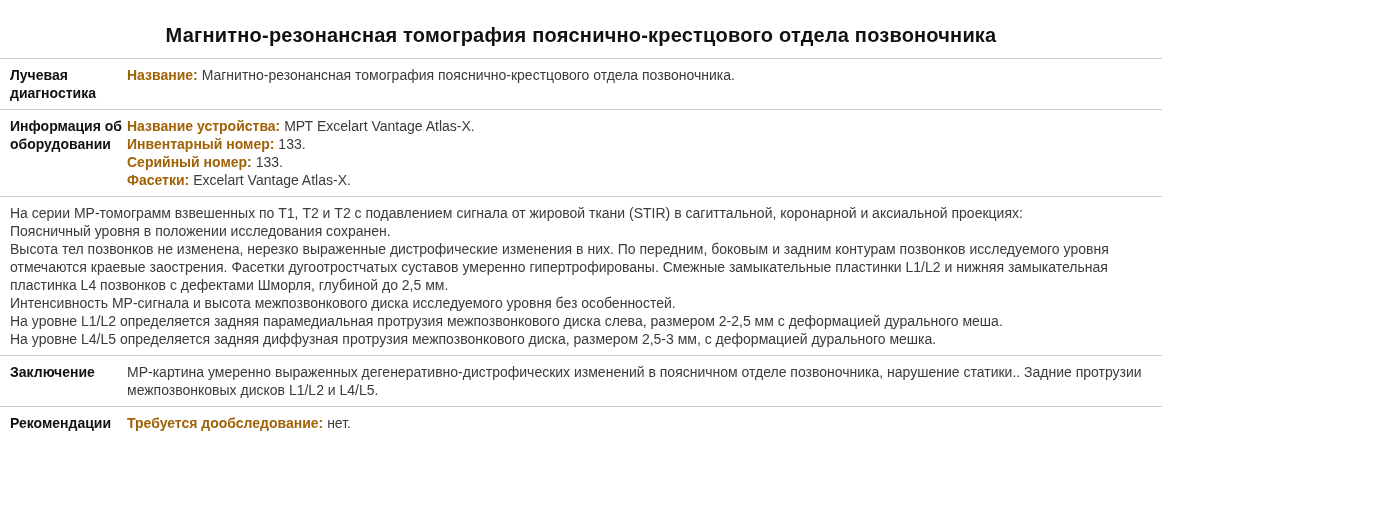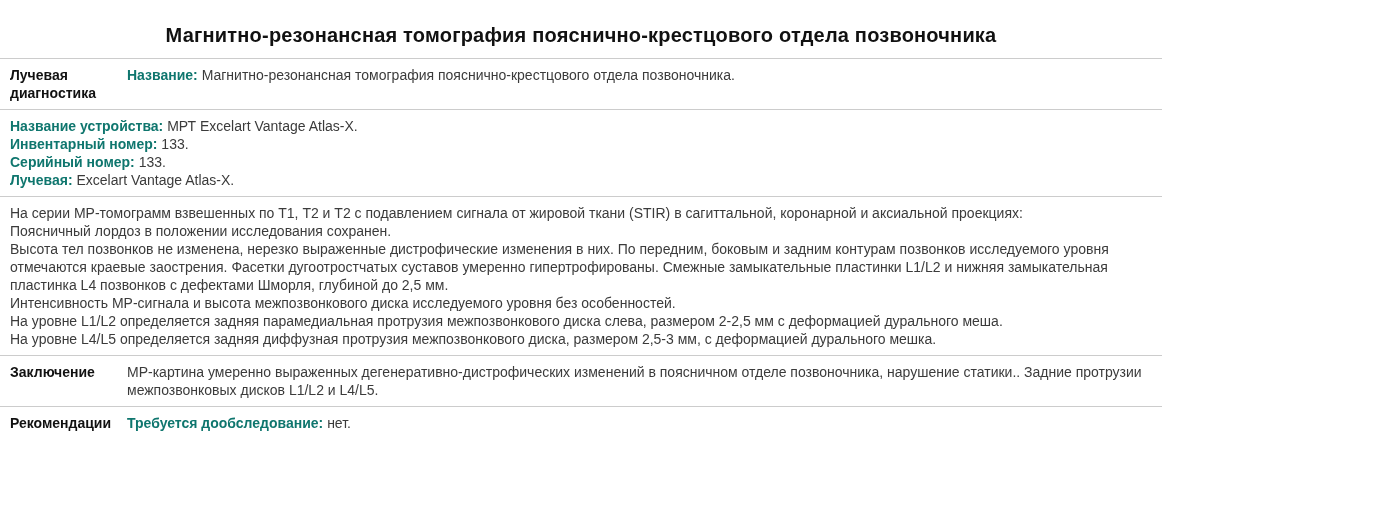--- a/index.html
+++ b/index.html
@@ -45,47 +45,48 @@
     font-size: 14px;
     line-height: 18px;
     color: #3b3b3b;
     padding-right: 8px;
   }
   .line {
     min-height: 18px;
   }
   .key {
     font-weight: bold;
-    color: #0f766e;
+    color: #a16207;
   }
 </style>
 </head>
 <body>
 
 <div class="report">
   <h1 class="report-title">Магнитно-резонансная томография пояснично-крестцового отдела позвоночника</h1>
   <div class="report-table">
       <div class="row">
         <div class="cell label">Лучевая диагностика</div>
         <div class="cell content">
           <div class="line"><span class="key">Название:</span> <span class="val">Магнитно-резонансная томография пояснично-крестцового отдела позвоночника.</span></div>
         </div>
       </div>
       <div class="row">
+        <div class="cell label">Информация об оборудовании</div>
         <div class="cell content">
           <div class="line"><span class="key">Название устройства:</span> <span class="val">МРТ Excelart Vantage Atlas-X.</span></div>
           <div class="line"><span class="key">Инвентарный номер:</span> <span class="val">133.</span></div>
           <div class="line"><span class="key">Серийный номер:</span> <span class="val">133.</span></div>
-          <div class="line"><span class="key">Лучевая:</span> <span class="val">Excelart Vantage Atlas-X.</span></div>
+          <div class="line"><span class="key">Фасетки:</span> <span class="val">Excelart Vantage Atlas-X.</span></div>
         </div>
       </div>
       <div class="row">
         <div class="cell content">
           <div class="line para">На серии МР-томограмм взвешенных по Т1, Т2 и Т2 с подавлением сигнала от жировой ткани (STIR) в сагиттальной, коронарной и аксиальной проекциях:</div>
-          <div class="line para">Поясничный лордоз в положении исследования сохранен.</div>
+          <div class="line para">Поясничный уровня в положении исследования сохранен.</div>
           <div class="line para">Высота тел позвонков не изменена, нерезко выраженные дистрофические изменения в них. По передним, боковым и задним контурам позвонков исследуемого уровня отмечаются краевые заострения. Фасетки дугоотростчатых суставов умеренно гипертрофированы. Смежные замыкательные пластинки L1/L2 и нижняя замыкательная пластинка L4 позвонков с дефектами Шморля, глубиной до 2,5 мм.</div>
           <div class="line para">Интенсивность МР-сигнала и высота межпозвонкового диска исследуемого уровня без особенностей.</div>
           <div class="line para">На уровне L1/L2 определяется задняя парамедиальная протрузия межпозвонкового диска слева, размером 2-2,5 мм с деформацией дурального меша.</div>
           <div class="line para">На уровне L4/L5 определяется задняя диффузная протрузия межпозвонкового диска, размером 2,5-3 мм, с деформацией дурального мешка.</div>
         </div>
       </div>
       <div class="row">
         <div class="cell label">Заключение</div>
         <div class="cell content">
           <div class="line para">МР-картина умеренно выраженных дегенеративно-дистрофических изменений в поясничном отделе позвоночника, нарушение статики.. Задние протрузии межпозвонковых дисков L1/L2 и L4/L5.</div>

